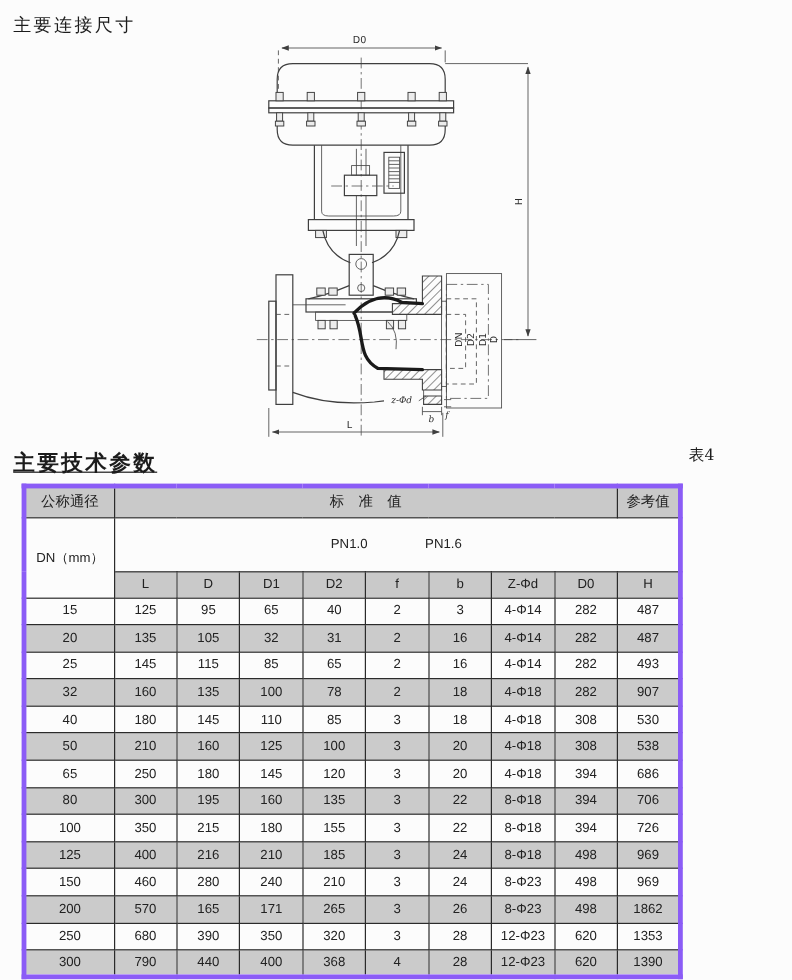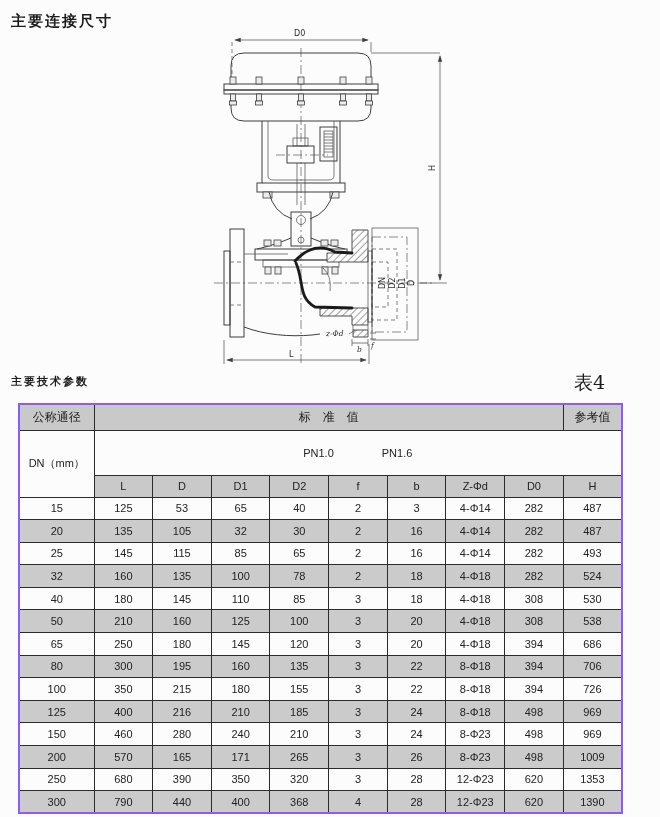--- a/index.html
+++ b/index.html
@@ -1,36 +1,36 @@
 <!DOCTYPE html>
 <html><head>
 <meta charset="utf-8">
 <style>
   html,body{margin:0;padding:0;background:#f2f2f2;}
   .page{position:relative;width:660px;height:817px;background:#fcfcfc;overflow:hidden;
         font-family:"Liberation Sans",sans-serif;color:#1c1c1c;}
-  .h1{position:absolute;left:11px;top:12px;font-size:15px;font-weight:bold;letter-spacing:2px;}
-  .h2{position:absolute;left:11px;top:374px;font-size:11px;font-weight:bold;letter-spacing:2px;}
-  .tag{position:absolute;left:574px;top:370px;font-size:19px;font-family:"DejaVu Serif",serif;}
+  .h1{position:absolute;left:11px;top:12px;font-size:15px;font-weight:normal;letter-spacing:2px;}
+  .h2{position:absolute;left:11px;top:374px;font-size:18px;font-weight:bold;letter-spacing:2px;text-decoration:underline;}
+  .tag{position:absolute;left:574px;top:370px;font-size:13px;font-family:"DejaVu Serif",serif;}
   .drw{position:absolute;left:150px;top:25px;}
 
   
   .s{fill:none;stroke:#3f3f3f;stroke-width:1;}
   .tn{fill:none;stroke:#474747;stroke-width:.7;}
   .tk{fill:none;stroke:#1a1a1a;stroke-width:2.8;stroke-linecap:round;}
   .cl{fill:none;stroke:#5a5a5a;stroke-width:.7;stroke-dasharray:9 3 2 3;}
   .ds{fill:none;stroke:#4a4a4a;stroke-width:.7;stroke-dasharray:4 3;}
   .bolt{fill:#ececec;stroke:#3f3f3f;stroke-width:.8;}
   .hf{fill:url(#hatch);stroke:#3f3f3f;stroke-width:.9;}
   text.lb{font-family:"DejaVu Sans",sans-serif;font-size:8px;fill:#2e2e2e;}
   text.lbi{font-family:"DejaVu Serif",serif;font-style:italic;font-size:7.5px;fill:#2e2e2e;}
 
   
-  .tbl{position:absolute;left:18px;top:403px;width:605px;border-collapse:collapse;
-       table-layout:fixed;border:2px solid #8b5cf6;font-size:11px;}
+  .tbl{position:absolute;left:18px;top:403px;width:551px;border-collapse:collapse;
+       table-layout:fixed;border:4px solid #8b5cf6;font-size:11px;}
   .tbl th,.tbl td{border:1px solid #2b2b2b;text-align:center;vertical-align:middle;
        padding:0;font-weight:normal;color:#222;overflow:hidden;white-space:nowrap;}
   .tbl .g{background:#c9c9c9;}
   .tbl tr.g td{background:#cbcbcb;}
   .tbl .zh{font-size:12px;}
   .pn span{display:inline-block;margin:16px 24px;}
   .c0{width:75px;}
 </style>
 </head>
 <body>
@@ -198,35 +198,35 @@
         <th class="g">D2</th>
         <th class="g">f</th>
         <th class="g">b</th>
         <th class="g">Z-Φd</th>
         <th class="g">D0</th>
         <th class="g">H</th>
       </tr>
       <tr style="height:22.6px">
           <td>15</td>
           <td>125</td>
-          <td>53</td>
+          <td>95</td>
           <td>65</td>
           <td>40</td>
           <td>2</td>
           <td>3</td>
           <td>4-Φ14</td>
           <td>282</td>
           <td>487</td>
         </tr>
       <tr class="g" style="height:22.6px">
           <td>20</td>
           <td>135</td>
           <td>105</td>
           <td>32</td>
-          <td>30</td>
+          <td>31</td>
           <td>2</td>
           <td>16</td>
           <td>4-Φ14</td>
           <td>282</td>
           <td>487</td>
         </tr>
       <tr style="height:22.6px">
           <td>25</td>
           <td>145</td>
           <td>115</td>
@@ -241,21 +241,21 @@
       <tr class="g" style="height:22.6px">
           <td>32</td>
           <td>160</td>
           <td>135</td>
           <td>100</td>
           <td>78</td>
           <td>2</td>
           <td>18</td>
           <td>4-Φ18</td>
           <td>282</td>
-          <td>524</td>
+          <td>907</td>
         </tr>
       <tr style="height:22.6px">
           <td>40</td>
           <td>180</td>
           <td>145</td>
           <td>110</td>
           <td>85</td>
           <td>3</td>
           <td>18</td>
           <td>4-Φ18</td>
@@ -337,21 +337,21 @@
       <tr class="g" style="height:22.6px">
           <td>200</td>
           <td>570</td>
           <td>165</td>
           <td>171</td>
           <td>265</td>
           <td>3</td>
           <td>26</td>
           <td>8-Φ23</td>
           <td>498</td>
-          <td>1009</td>
+          <td>1862</td>
         </tr>
       <tr style="height:22.6px">
           <td>250</td>
           <td>680</td>
           <td>390</td>
           <td>350</td>
           <td>320</td>
           <td>3</td>
           <td>28</td>
           <td>12-Φ23</td>

